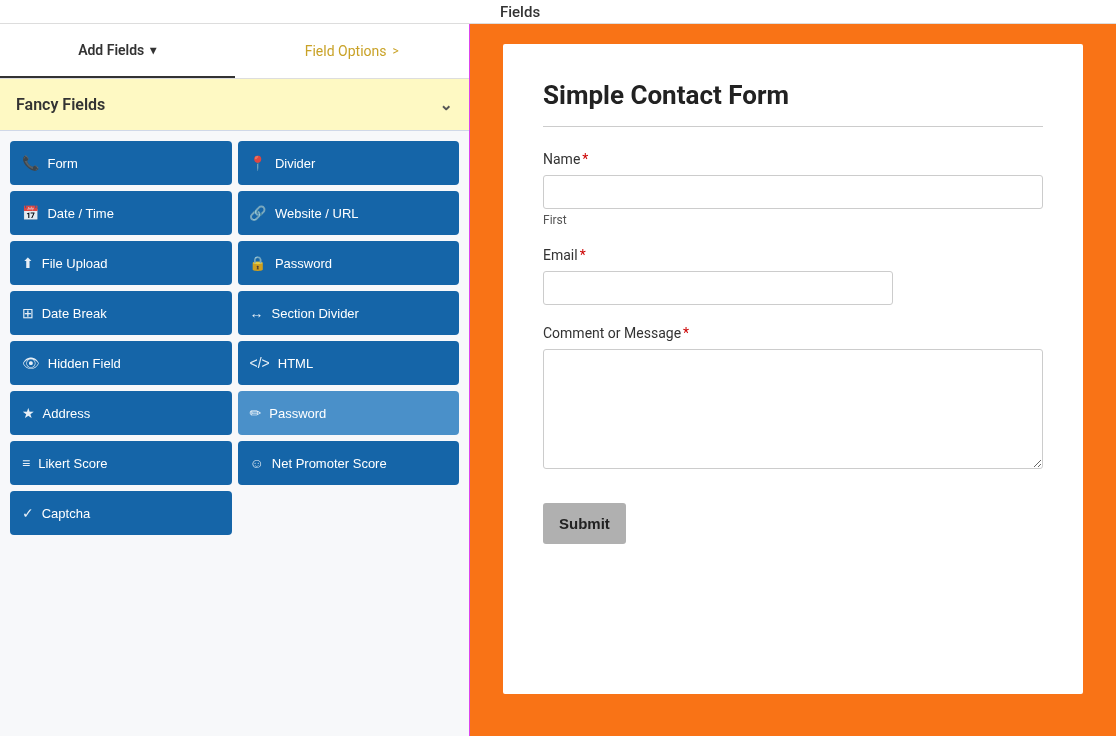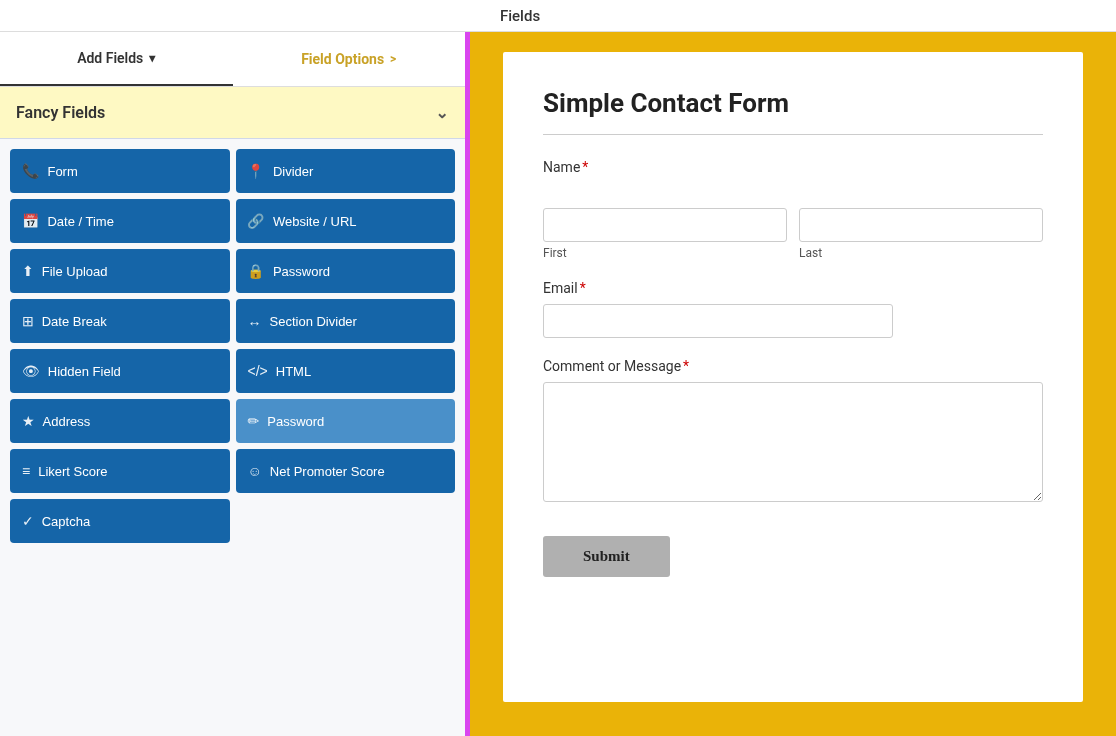--- a/index.html
+++ b/index.html
@@ -10,42 +10,42 @@
       height: 736px;
       overflow: hidden;
       display: flex;
       flex-direction: column;
     }
 
     
     .top-bar {
       background: #fff;
       border-bottom: 1px solid #ddd;
-      height: 32px;
+      height: 24px;
       display: flex;
       align-items: center;
       padding: 0 500px;
       font-size: 15px;
       font-weight: 500;
       color: #333;
       flex-shrink: 0;
     }
 
     
     .main-content {
       display: flex;
       flex: 1;
       overflow: hidden;
     }
 
     
     .left-panel {
       width: 470px;
       background: #f7f8fa;
-      border-right: 5px solid #d946ef;
+      border-right: 1px solid #d946ef;
       display: flex;
       flex-direction: column;
       flex-shrink: 0;
       overflow: hidden;
     }
 
     
     .tab-bar {
       display: flex;
       border-bottom: 1px solid #ddd;
@@ -63,21 +63,21 @@
       justify-content: center;
       gap: 6px;
     }
     .tab.active {
       color: #333;
       font-weight: 600;
       border-bottom: 2px solid #333;
     }
     .tab.secondary {
       color: #c9a227;
-      font-weight: 700;
+      font-weight: 400;
     }
     .tab-arrow {
       font-size: 12px;
     }
 
     
     .field-scroll-area {
       overflow-y: auto;
       flex: 1;
       position: relative;
@@ -140,21 +140,21 @@
     }
     .field-btn .btn-icon {
       font-size: 14px;
       opacity: 0.9;
       flex-shrink: 0;
     }
 
     
     .right-panel {
       flex: 1;
-      background: #eab308;
+      background: #f97316;
       display: flex;
       justify-content: center;
       align-items: flex-start;
       padding: 20px 0 0 0;
       overflow-y: auto;
     }
 
     .form-card {
       background: #fff;
       width: 580px;
@@ -191,21 +191,20 @@
       color: #c00;
       margin-left: 2px;
     }
 
     .name-row {
       display: flex;
       gap: 12px;
     }
     .name-col {
       flex: 1;
-      margin-top: 25px;
     }
     .sub-label {
       font-size: 12px;
       color: #555;
       margin-top: 4px;
     }
 
     input[type="text"], textarea {
       width: 100%;
       border: 1px solid #ccc;
@@ -219,26 +218,25 @@
     textarea {
       height: 120px;
       resize: vertical;
     }
 
     .submit-btn {
       background: #b0b0b0;
       color: #222;
       border: none;
       border-radius: 3px;
-      padding: 12px 40px;
+      padding: 12px 16px;
       font-size: 15px;
       font-weight: 600;
       cursor: pointer;
       margin-top: 10px;
-      font-family: Liberation Serif, serif;
     }
   </style>
 </head>
 <body>
 
 <div class="top-bar">
   <span>Fields</span>
 </div>
 
 <div class="main-content">
@@ -338,24 +336,20 @@
       
       <div class="form-field">
         <label class="form-label">
           <span>Name</span><span class="required">*</span>
         </label>
         <div class="name-row">
           <div class="name-col">
             <input type="text" style="">
             <div class="sub-label">First</div>
           </div>
-          <div class="name-col">
-            <input type="text" style="">
-            <div class="sub-label">Last</div>
-          </div>
         </div>
       </div>
 
       
       <div class="form-field">
         <label class="form-label">
           <span>Email</span><span class="required">*</span>
         </label>
         <input type="text" style="width: 350px;">
       </div>

